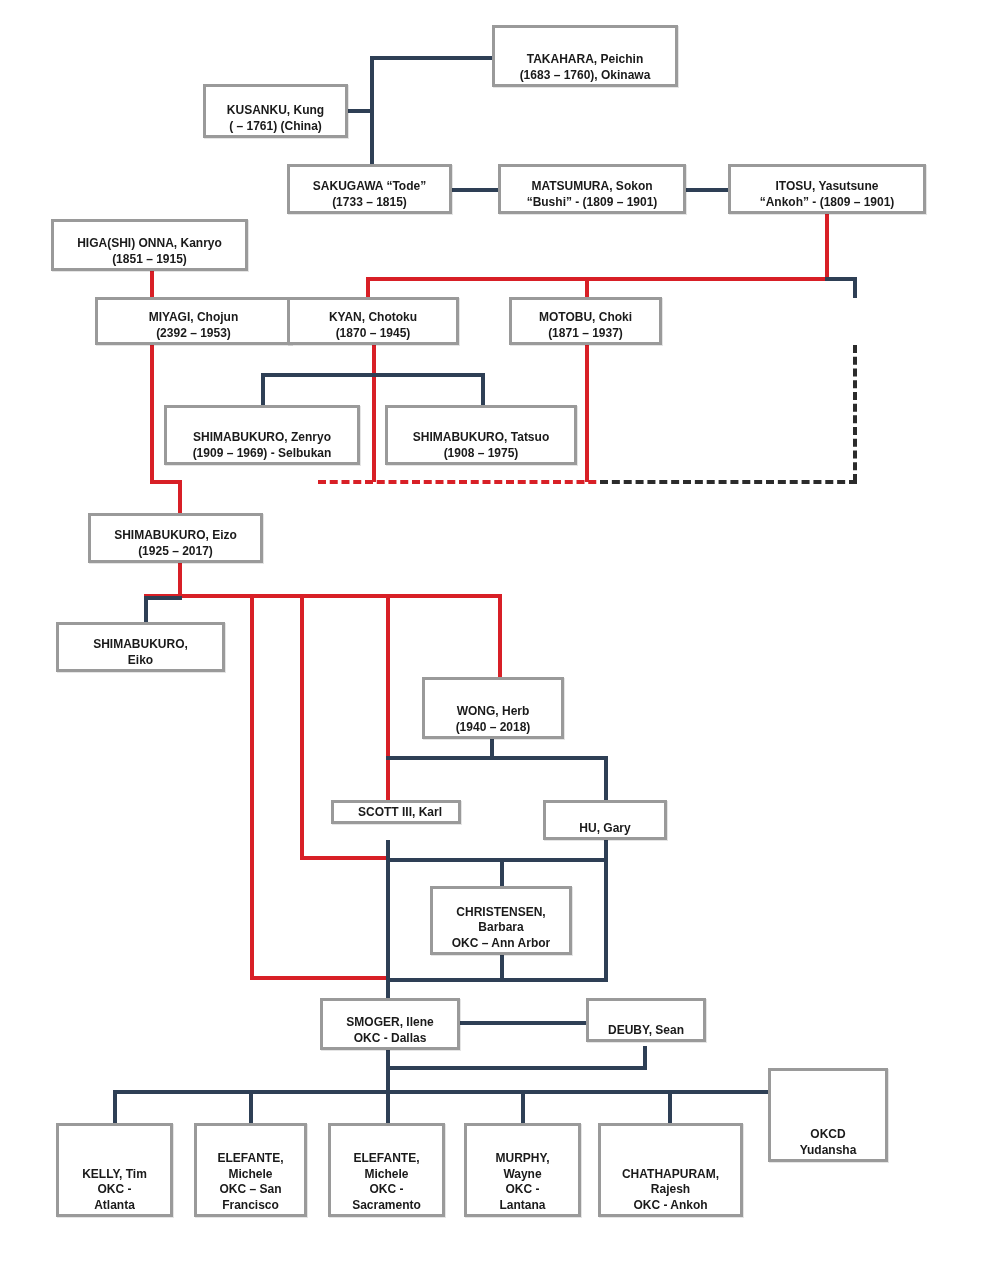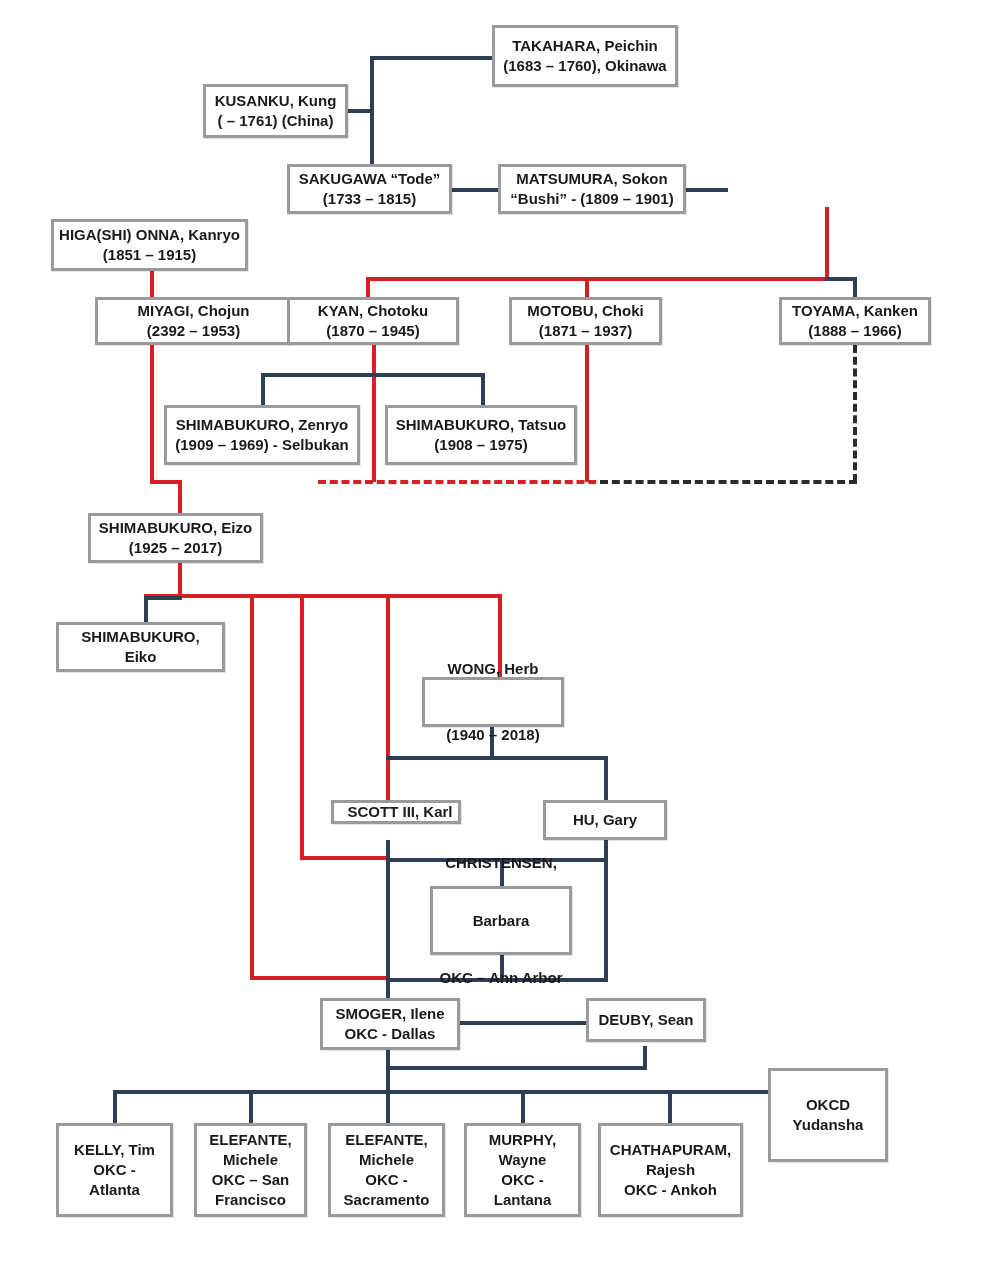--- a/index.html
+++ b/index.html
@@ -25,21 +25,21 @@
     align-items: center;
     justify-content: center;
     text-align: center;
     font-weight: bold;
     color: #1a1a1a;
     line-height: 1.32;
     z-index: 5;
     box-shadow: 1px 1px 0 rgba(0,0,0,0.10);
   }
   .node .ln { display: block; width: 100%; }
-  .f13 { font-size: 15px; }
+  .f13 { font-size: 12px; justify-content: flex-end; }
 
   
   .seg {
     position: absolute;
     z-index: 2;
   }
   .h-navy { background: #2e3f55; height: 4px; }
   .v-navy { background: #2e3f55; width: 4px; }
   .h-red  { background: #d81f26; height: 4px; }
   .v-red  { background: #d81f26; width: 4px; }
@@ -165,20 +165,24 @@
   <div class="node f13" style="left:287px; top:164px; width:165px; height:50px;">
     <span class="ln">SAKUGAWA “Tode”</span>
     <span class="ln">(1733 – 1815)</span>
   </div>
 
   <div class="node f13" style="left:498px; top:164px; width:188px; height:50px;">
     <span class="ln">MATSUMURA,  Sokon</span>
     <span class="ln">“Bushi” - (1809 – 1901)</span>
   </div>
 
+  <div class="node f13" style="left:728px; top:164px; width:198px; height:50px;">
+    <span class="ln">ITOSU, Yasutsune</span>
+    <span class="ln">“Ankoh” - (1809 – 1901)</span>
+  </div>
 
   <div class="node f13" style="left:51px; top:219px; width:197px; height:52px;">
     <span class="ln">HIGA(SHI) ONNA, Kanryo</span>
     <span class="ln">(1851 – 1915)</span>
   </div>
 
   <div class="node f13" style="left:51px; top:297px; width:197px; height:48px;margin-left:44px;">
     <span class="ln">MIYAGI, Chojun</span>
     <span class="ln">(2392 – 1953)</span>
   </div>
@@ -186,24 +190,20 @@
   <div class="node f13" style="left:287px; top:297px; width:172px; height:48px;">
     <span class="ln">KYAN, Chotoku</span>
     <span class="ln">(1870 – 1945)</span>
   </div>
 
   <div class="node f13" style="left:509px; top:297px; width:153px; height:48px;">
     <span class="ln">MOTOBU, Choki</span>
     <span class="ln">(1871 – 1937)</span>
   </div>
 
-  <div class="node f13" style="left:779px; top:297px; width:152px; height:48px;">
-    <span class="ln">TOYAMA, Kanken</span>
-    <span class="ln">(1888 – 1966)</span>
-  </div>
 
   <div class="node f13" style="left:164px; top:405px; width:196px; height:60px;">
     <span class="ln">SHIMABUKURO, Zenryo</span>
     <span class="ln">(1909 – 1969) - Selbukan</span>
   </div>
 
   <div class="node f13" style="left:385px; top:405px; width:192px; height:60px;">
     <span class="ln">SHIMABUKURO, Tatsuo</span>
     <span class="ln">(1908 – 1975)</span>
   </div>
@@ -211,34 +211,34 @@
   <div class="node f13" style="left:88px; top:513px; width:175px; height:50px;">
     <span class="ln">SHIMABUKURO, Eizo</span>
     <span class="ln">(1925 – 2017)</span>
   </div>
 
   <div class="node f13" style="left:56px; top:622px; width:169px; height:50px;">
     <span class="ln">SHIMABUKURO,</span>
     <span class="ln">Eiko</span>
   </div>
 
-  <div class="node f13" style="left:422px; top:677px; width:142px; height:50px;gap:46px;">
+  <div class="node f13" style="left:422px; top:677px; width:142px; height:62px;">
     <span class="ln">WONG, Herb</span>
     <span class="ln">(1940 – 2018)</span>
   </div>
 
   <div class="node f13" style="left:331px; top:800px; width:130px; height:24px;padding-left:8px;">
     <span class="ln">SCOTT III, Karl</span>
   </div>
 
   <div class="node f13" style="left:543px; top:800px; width:124px; height:40px;">
     <span class="ln">HU, Gary</span>
   </div>
 
-  <div class="node f13" style="left:430px; top:886px; width:142px; height:69px;gap:38px;">
+  <div class="node f13" style="left:430px; top:886px; width:142px; height:69px;">
     <span class="ln">CHRISTENSEN,</span>
     <span class="ln">Barbara</span>
     <span class="ln">OKC – Ann Arbor</span>
   </div>
 
   <div class="node f13" style="left:320px; top:998px; width:140px; height:52px;">
     <span class="ln">SMOGER, Ilene</span>
     <span class="ln">OKC - Dallas</span>
   </div>
 

